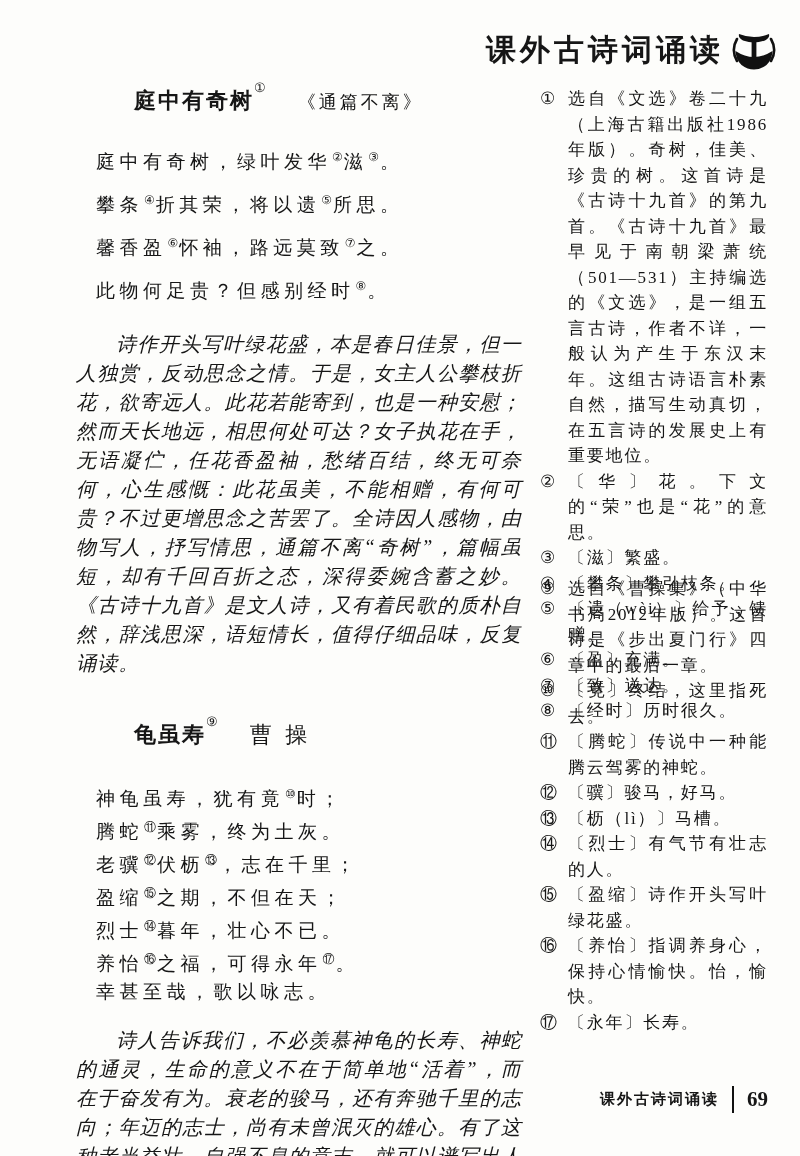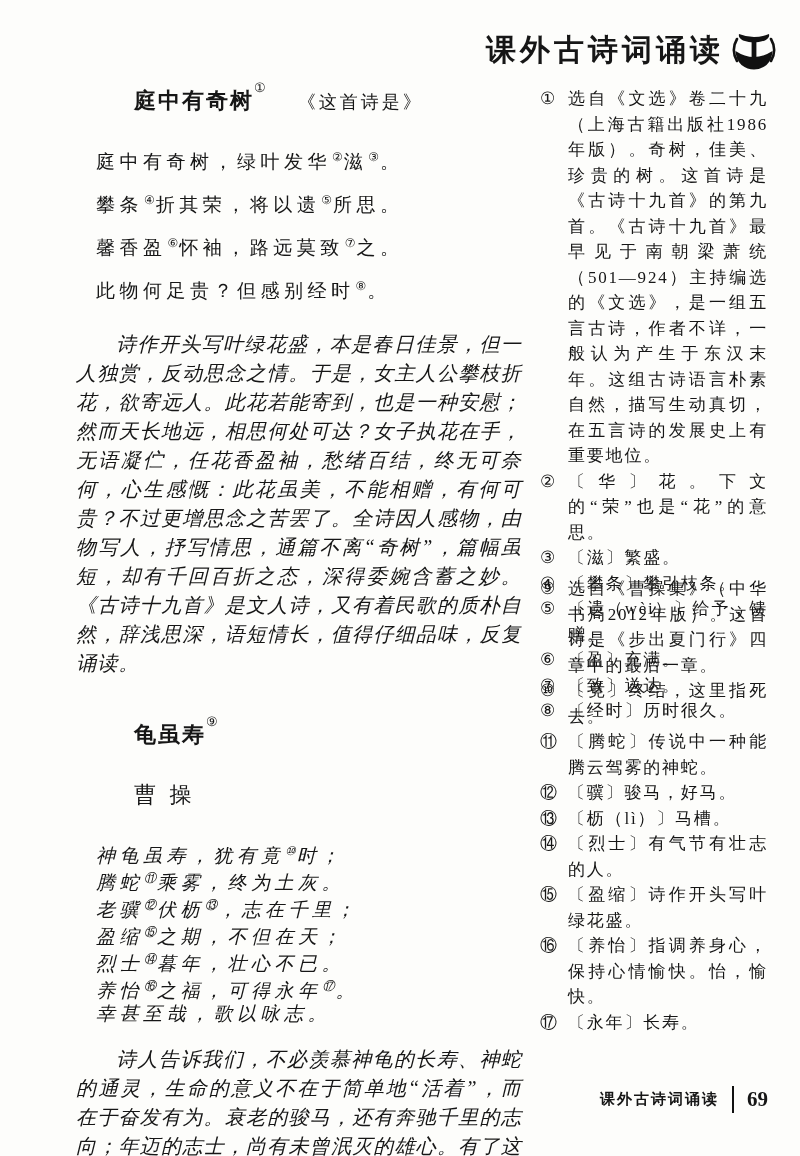--- a/index.html
+++ b/index.html
@@ -9,32 +9,32 @@
 
   
   .header{position:absolute;top:26px;right:22px;display:flex;align-items:center;gap:6px;}
   .header-title{margin:0;font-family:"Liberation Sans",sans-serif;font-weight:700;
                 font-size:30px;letter-spacing:4px;}
   .header-icon{width:48px;height:48px;display:inline-block;}
 
   
   .left-col{position:absolute;top:86px;left:76px;width:446px;}
   .poem-head{display:flex;align-items:baseline;gap:30px;margin-left:58px;}
-  .head2{margin-top:42px;flex-direction:column;}
+  .head2{margin-top:42px;}
   .poem-title{margin:0;font-family:"Liberation Sans",sans-serif;font-weight:700;
               font-size:22px;letter-spacing:2px;}
   .t-sup{font-size:13px;position:relative;top:-8px;font-weight:400;
          font-family:"Liberation Serif",serif;}
   .poem-source{font-size:18px;letter-spacing:3px;}
   .poem-author{font-size:22px;letter-spacing:4px;}
   .poem-body{margin-left:20px;}
   .poem1{margin-top:22px;}
   .poem1 .poem-line{line-height:38px;}
   .poem2{margin-top:30px;}
-  .poem2 .poem-line{line-height:23px;font-style:italic;}
+  .poem2 .poem-line{line-height:28px;}
   .poem-line{font-size:19px;letter-spacing:4.5px;white-space:nowrap;}
   .poem-line sup.cn{font-size:12px;letter-spacing:0;vertical-align:7px;margin:0 1px;}
   .commentary{margin:0;margin-top:20px;font-style:italic;font-size:20px;line-height:29px;
               letter-spacing:1.2px;text-align:justify;text-indent:2em;}
 
   
   .notes{position:absolute;top:86px;left:540px;width:228px;}
   .note-group{position:absolute;left:0;width:228px;}
   .g1{top:0;}
   .g2{top:490px;}
@@ -64,21 +64,21 @@
         <rect x="21.6" y="13" width="4.8" height="20" fill="#111"></rect>
         <path d="M5.5 25 Q24 37 42.5 25 Q42 34 36.5 39 Q30.5 43.5 24 43.5 Q17.5 43.5 11.5 39 Q6 34 5.5 25 Z" fill="#111"></path>
       </svg>
     </span>
   </header>
 
   <main class="left-col">
 
     <div class="poem-head">
       <h2 class="poem-title"><span>庭中有奇树</span><sup class="t-sup">①</sup></h2>
-      <span class="poem-source">《这首诗是》</span>
+      <span class="poem-source">《通篇不离》</span>
     </div>
 
     <div class="poem-body poem1">
 
         <div class="poem-line">庭中有奇树，绿叶发华<sup class="cn">②</sup>滋<sup class="cn">③</sup>。</div>
 
         <div class="poem-line">攀条<sup class="cn">④</sup>折其荣，将以遗<sup class="cn">⑤</sup>所思。</div>
 
         <div class="poem-line">馨香盈<sup class="cn">⑥</sup>怀袖，路远莫致<sup class="cn">⑦</sup>之。</div>
 
@@ -112,21 +112,21 @@
     <p class="commentary">诗人告诉我们，不必羡慕神龟的长寿、神蛇的通灵，生命的意义不在于简单地“活着”，而在于奋发有为。衰老的骏马，还有奔驰千里的志向；年迈的志士，尚有未曾泯灭的雄心。有了这种老当益壮、自强不息的意志，就可以谱写出人生的华美乐章。而寿命长短，并不只是被动地由上天安排；身心和悦，就可以益寿延年。诗中所体现的乐观向上精神，历久而弥新。</p>
 
   </main>
 
   <aside class="notes">
 
     <div class="note-group g1">
 
         <div class="note">
           <span class="note-num">①</span>
-          <span class="note-text">选自《文选》卷二十九（上海古籍出版社1986年版）。奇树，佳美、珍贵的树。这首诗是《古诗十九首》的第九首。《古诗十九首》最早见于南朝梁萧统（501—924）主持编选的《文选》，是一组五言古诗，作者不详，一般认为产生于东汉末年。这组古诗语言朴素自然，描写生动真切，在五言诗的发展史上有重要地位。</span>
+          <span class="note-text">选自《文选》卷二十九（上海古籍出版社1986年版）。奇树，佳美、珍贵的树。这首诗是《古诗十九首》的第九首。《古诗十九首》最早见于南朝梁萧统（501—531）主持编选的《文选》，是一组五言古诗，作者不详，一般认为产生于东汉末年。这组古诗语言朴素自然，描写生动真切，在五言诗的发展史上有重要地位。</span>
         </div>
 
         <div class="note">
           <span class="note-num">②</span>
           <span class="note-text">〔华〕花。下文的“荣”也是“花”的意思。</span>
         </div>
 
         <div class="note">
           <span class="note-num">③</span>
           <span class="note-text">〔滋〕繁盛。</span>

